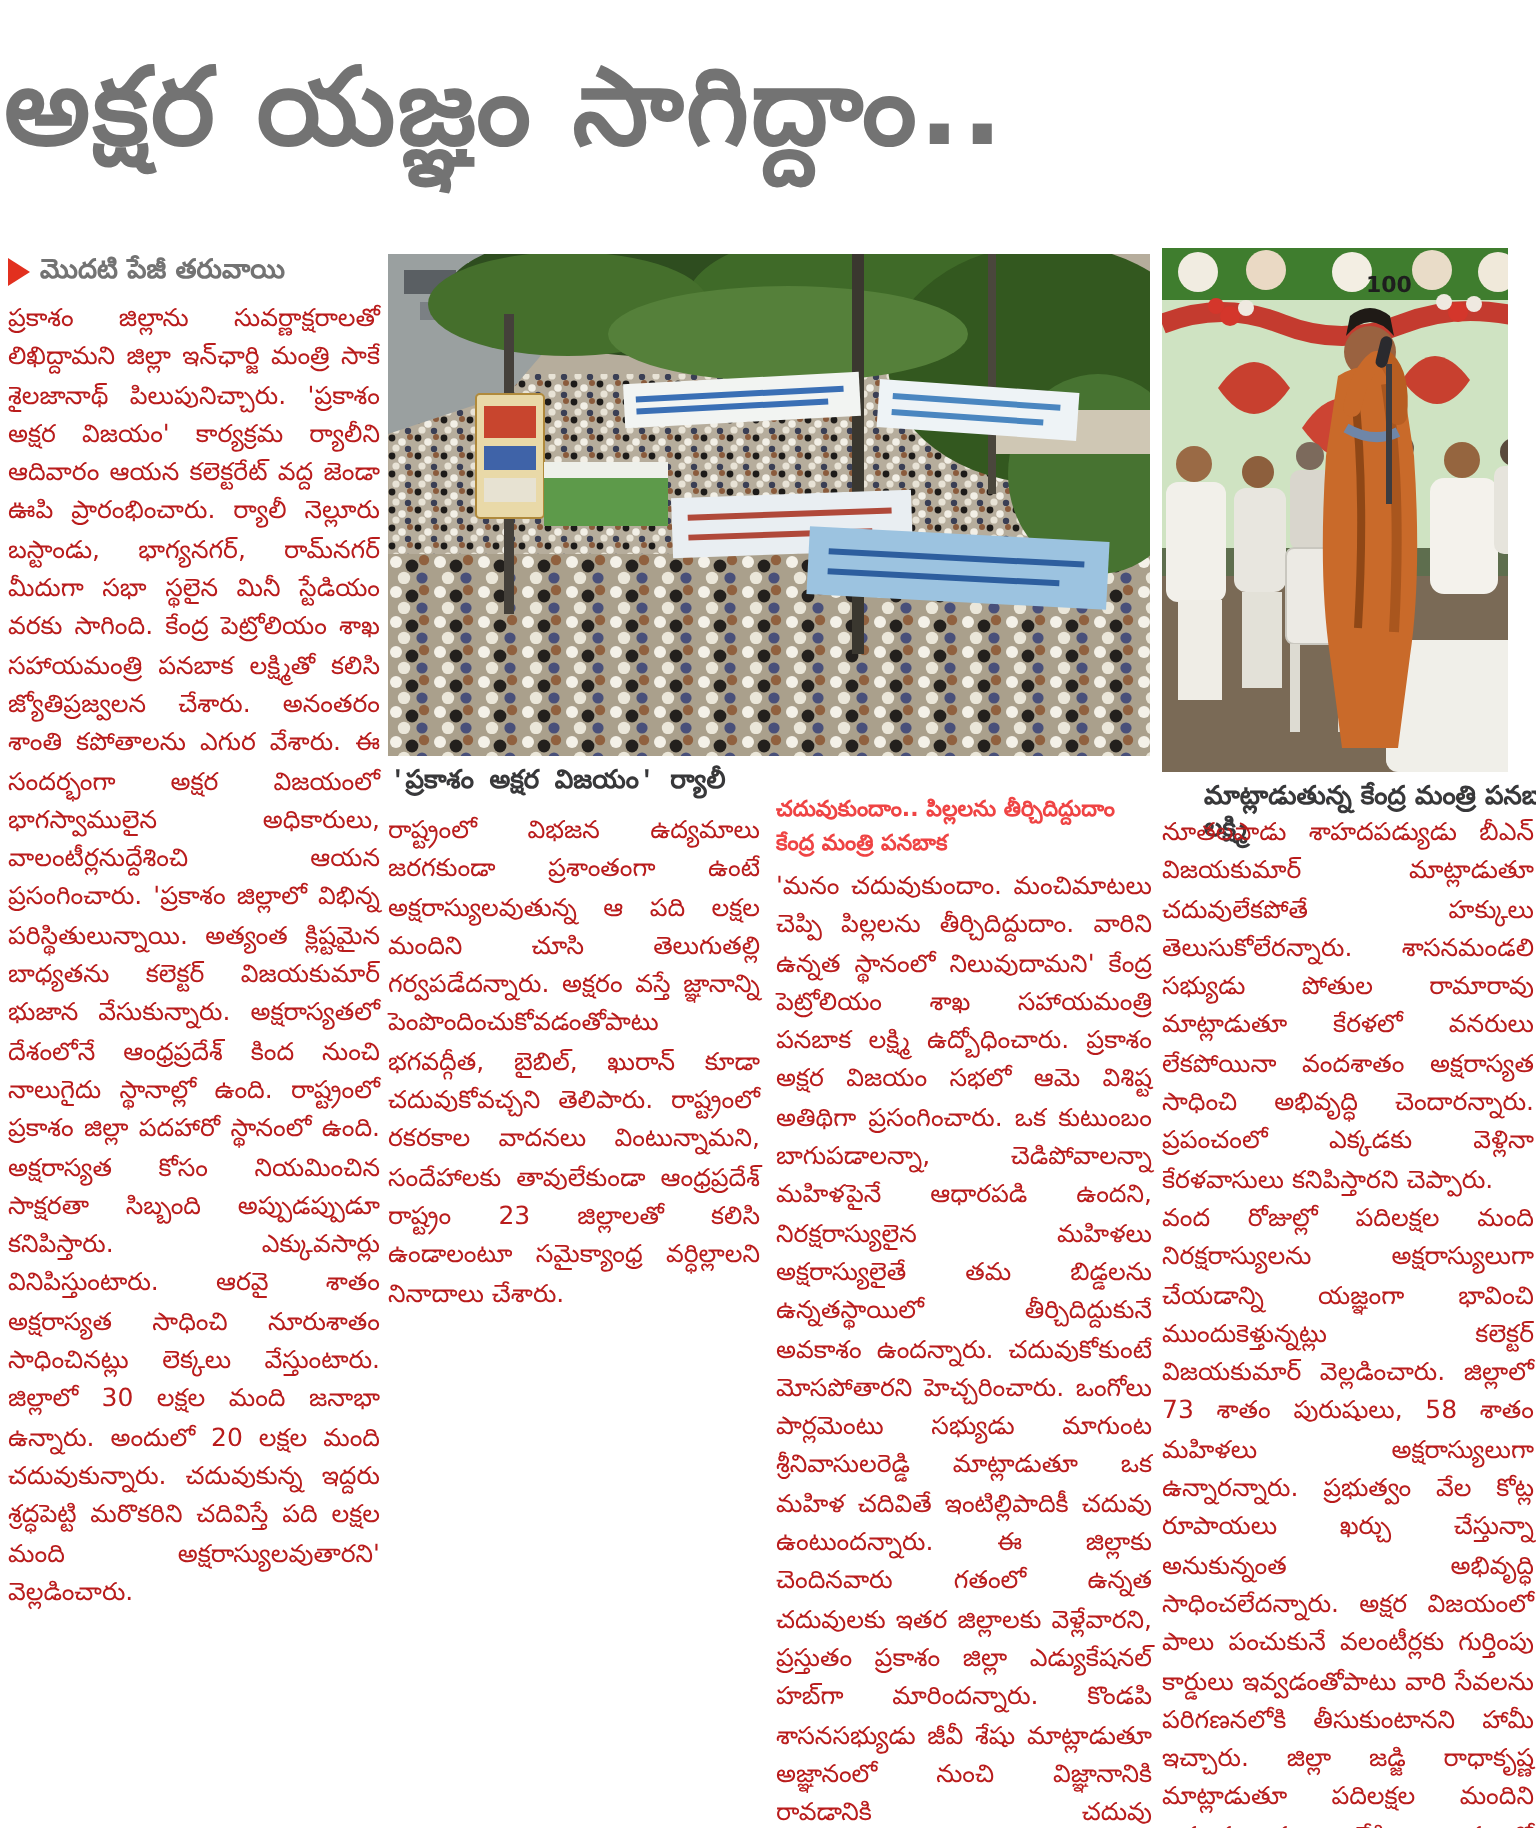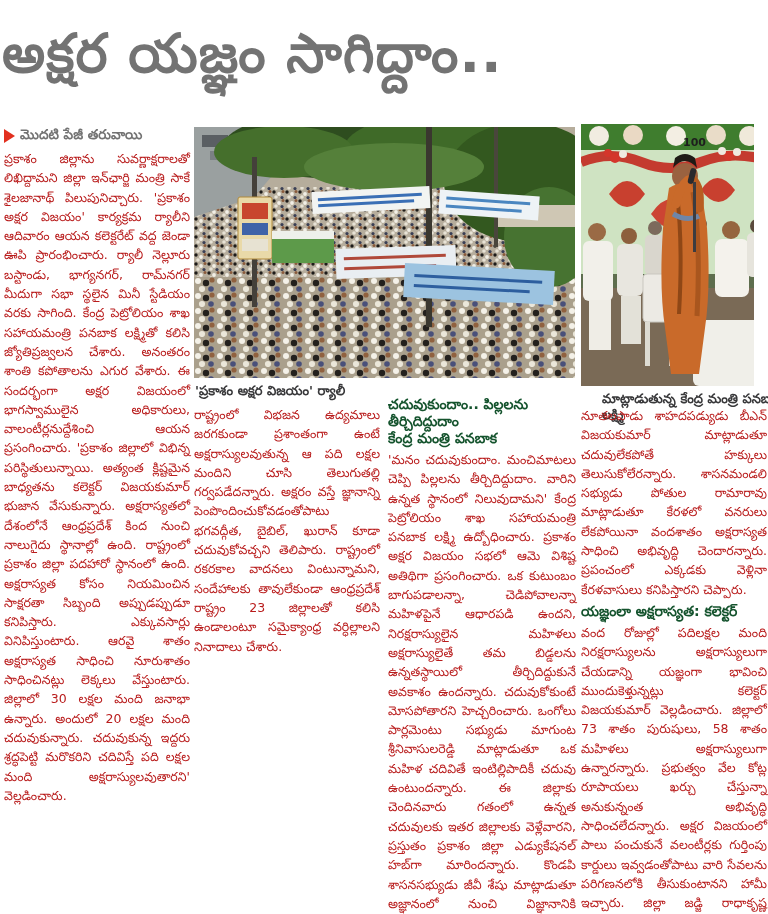--- a/index.html
+++ b/index.html
@@ -26,21 +26,21 @@
   }
   .red-arrow{
     width:0;height:0;border-top:7px solid transparent;
     border-bottom:7px solid transparent;border-left:11px solid #e2301f;
     display:inline-block;flex:0 0 auto;
   }
   .caption{
     font-size:13px;font-weight:bold;color:#38383a;line-height:16px;
   }
   .subhead{
-    font-size:14px;font-weight:bold;color:#14532d;line-height:17px;
+    font-size:11px;font-weight:bold;color:#ef4444;line-height:17px;
     margin:0 0 3px 0;
   }
   .photo{background:#b9b3a4;overflow:hidden;}
   .photo svg{display:block;}
 </style>
 </head>
 <body>
 
 <div class="abs headline">అక్షర యజ్ఞం సాగిద్దాం..</div>
 
@@ -103,21 +103,21 @@
     <rect x="245" y="66" width="100" height="24" fill="#eef3f6" transform="rotate(4 295 78)"></rect>
     <path d="M252 74h84M252 82h76" stroke="#4a86c0" stroke-width="3" fill="none" transform="rotate(4 295 78)"></path>
     <rect x="78" y="110" width="62" height="26" fill="#5d9a4a"></rect>
     <rect x="78" y="104" width="62" height="8" fill="#eef0ea"></rect>
     <rect x="142" y="120" width="120" height="30" fill="#e9eef2" transform="rotate(-2 202 135)"></rect>
     <path d="M150 130h102M150 140h92" stroke="#b0493a" stroke-width="3" fill="none" transform="rotate(-2 202 135)"></path>
     <rect x="210" y="140" width="150" height="34" fill="#9cc3e0" transform="rotate(3 285 157)"></rect>
     <path d="M220 152h128M220 162h116" stroke="#2d5e9e" stroke-width="3" fill="none" transform="rotate(3 285 157)"></path>
   </svg>
 </div>
-<div class="abs caption" style="left:195px;top:383px;width:380px;">'ప్రకాశం అక్షర విజయం' ర్యాలీ</div>
+<div class="abs caption" style="left:195px;top:383px;width:380px;font-family:Liberation Mono, monospace;">'ప్రకాశం అక్షర విజయం' ర్యాలీ</div>
 
 <div class="abs bodytext col" style="left:194px;top:405px;height:156px;">రాష్ట్రంలో విభజన ఉద్యమాలు జరగకుండా ప్రశాంతంగా ఉంటే అక్షరాస్యులవుతున్న ఆ పది లక్షల మందిని చూసి తెలుగుతల్లి గర్వపడేదన్నారు. అక్షరం వస్తే జ్ఞానాన్ని పెంపొందించుకోవడంతోపాటు భగవద్గీత, బైబిల్, ఖురాన్ కూడా చదువుకోవచ్చని తెలిపారు. రాష్ట్రంలో రకరకాల వాదనలు వింటున్నామని, సందేహాలకు తావులేకుండా ఆంధ్రప్రదేశ్ రాష్ట్రం 23 జిల్లాలతో కలిసి ఉండాలంటూ సమైక్యాంధ్ర వర్ధిల్లాలని నినాదాలు చేశారు.</div>
 
 <div class="abs" style="left:388px;top:396px;width:188px;">
   <div class="subhead">
     <span>చదువుకుందాం.. పిల్లలను తీర్చిదిద్దుదాం</span><br>
     <span>కేంద్ర మంత్రి పనబాక</span>
   </div>
   <div class="bodytext">'మనం చదువుకుందాం. మంచిమాటలు చెప్పి పిల్లలను తీర్చిదిద్దుదాం. వారిని ఉన్నత స్థానంలో నిలువుదామని' కేంద్ర పెట్రోలియం శాఖ సహాయమంత్రి పనబాక లక్ష్మి ఉద్బోధించారు. ప్రకాశం అక్షర విజయం సభలో ఆమె విశిష్ట అతిథిగా ప్రసంగించారు. ఒక కుటుంబం బాగుపడాలన్నా, చెడిపోవాలన్నా మహిళపైనే ఆధారపడి ఉందని, నిరక్షరాస్యులైన మహిళలు అక్షరాస్యులైతే తమ బిడ్డలను ఉన్నతస్థాయిలో తీర్చిదిద్దుకునే అవకాశం ఉందన్నారు. చదువుకోకుంటే మోసపోతారని హెచ్చరించారు. ఒంగోలు పార్లమెంటు సభ్యుడు మాగుంట శ్రీనివాసులరెడ్డి మాట్లాడుతూ ఒక మహిళ చదివితే ఇంటిల్లిపాదికీ చదువు ఉంటుందన్నారు. ఈ జిల్లాకు చెందినవారు గతంలో ఉన్నత చదువులకు ఇతర జిల్లాలకు వెళ్లేవారని, ప్రస్తుతం ప్రకాశం జిల్లా ఎడ్యుకేషనల్ హబ్‌గా మారిందన్నారు. కొండపి శాసనసభ్యుడు జీవీ శేషు మాట్లాడుతూ అజ్ఞానంలో నుంచి విజ్ఞానానికి రావడానికి చదువు దోహదపడుతుందన్నారు. మాస్టర్‌గా ఉన్న తృప్తి మంత్రిగా ఉన్నా లేదన్నారు. గిద్దలూరు శాసనసభ్యుడు ఆన్నా రాంబాబు మాట్లాడుతూ తాను చదువుకోలేకపోవడం వల్ల ఇంగ్లిష్‌లో కార్యకలాపాలు సాగించాలంటే మరొకరి సాయం తీసుకోవలసి వస్తోందన్నారు. రెండు లక్షల మంది ఓటర్లకు ప్రజాప్రతినిధిని అయినా చదువులో వెనుకబడినట్లు తెలిపారు. చీరాల శాసనసభ్యుడు ఆమంచి కృష్ణమోహన్ మాట్లాడుతూ ప్రకాశం అక్షర విజయం సామాజిక చిత్రం కావాలని, ఈ చిత్రానికి కలెక్టర్ డైరెక్టర్ కావాలన్నారు. సంత</div>
 </div>
@@ -181,15 +181,14 @@
     <path d="M95 80 q4 -18 12 -24" stroke="#c96a2a" stroke-width="9" fill="none" stroke-linecap="round"></path>
     <path d="M118 84 q2 -20 -6 -28" stroke="#b85e22" stroke-width="9" fill="none" stroke-linecap="round"></path>
     <rect x="108" y="44" width="6" height="16" rx="3" fill="#2a2a2e" transform="rotate(14 111 52)"></rect>
     <rect x="112" y="58" width="3" height="70" fill="#3c3c40"></rect>
   </svg>
 </div>
 <div class="abs caption" style="left:602px;top:391px;width:186px;">మాట్లాడుతున్న కేంద్ర మంత్రి పనబాక లక్ష్మి</div>
 
 <div class="abs" style="left:581px;top:406px;width:186px;">
   <div class="bodytext">నూతలపాడు శాహదపడ్యుడు బీఎన్ విజయకుమార్ మాట్లాడుతూ చదువులేకపోతే హక్కులు తెలుసుకోలేరన్నారు. శాసనమండలి సభ్యుడు పోతుల రామారావు మాట్లాడుతూ కేరళలో వనరులు లేకపోయినా వందశాతం అక్షరాస్యత సాధించి అభివృద్ధి చెందారన్నారు. ప్రపంచంలో ఎక్కడకు వెళ్లినా కేరళవాసులు కనిపిస్తారని చెప్పారు.</div>
-  <div class="subhead" style="margin-top:4px;">యజ్ఞంలా అక్షరాస్యత: కలెక్టర్</div>
   <div class="bodytext">వంద రోజుల్లో పదిలక్షల మంది నిరక్షరాస్యులను అక్షరాస్యులుగా చేయడాన్ని యజ్ఞంగా భావించి ముందుకెళ్తున్నట్లు కలెక్టర్ విజయకుమార్ వెల్లడించారు. జిల్లాలో 73 శాతం పురుషులు, 58 శాతం మహిళలు అక్షరాస్యులుగా ఉన్నారన్నారు. ప్రభుత్వం వేల కోట్ల రూపాయలు ఖర్చు చేస్తున్నా అనుకున్నంత అభివృద్ధి సాధించలేదన్నారు. అక్షర విజయంలో పాలు పంచుకునే వలంటీర్లకు గుర్తింపు కార్డులు ఇవ్వడంతోపాటు వారి సేవలను పరిగణనలోకి తీసుకుంటానని హామీ ఇచ్చారు. జిల్లా జడ్జి రాధాకృష్ణ మాట్లాడుతూ పదిలక్షల మందిని అక్షరాస్యులను చేసి రాష్ట్రంలో పదహారవ స్థానంలో ఉన్న జిల్లా ఒకటో స్థానంలోకి వస్తుందని ఆశాభావం వ్యక్తం చేశారు. ఎస్పీ ప్రమోద్‌కుమార్ మాట్లాడుతూ అక్షర విజయంలో తమ వద్ద ఉన్న మూడువేల మంది సిబ్బందితో సహకరిస్తానని హామీ ఇచ్చారు. ప్రతి గ్రామానికి ఒక కానిస్టేబుల్‌ను పెట్టి అక్షరాస్యతకు కృషి చేయడంతోపాటు శాంతిభద్రతలు పర్యవేక్షించేలా చూస్తానన్నారు. ఈ సందర్భంగా అక్షరాస్యతకు సంబంధించి ఆలపించిన గీతాలు ఆకట్టుకున్నాయి. జెండర్ సభ్యులు నృత్య ప్రదర్శన చేశారు.</div>
 </div>
 
 </body></html>

